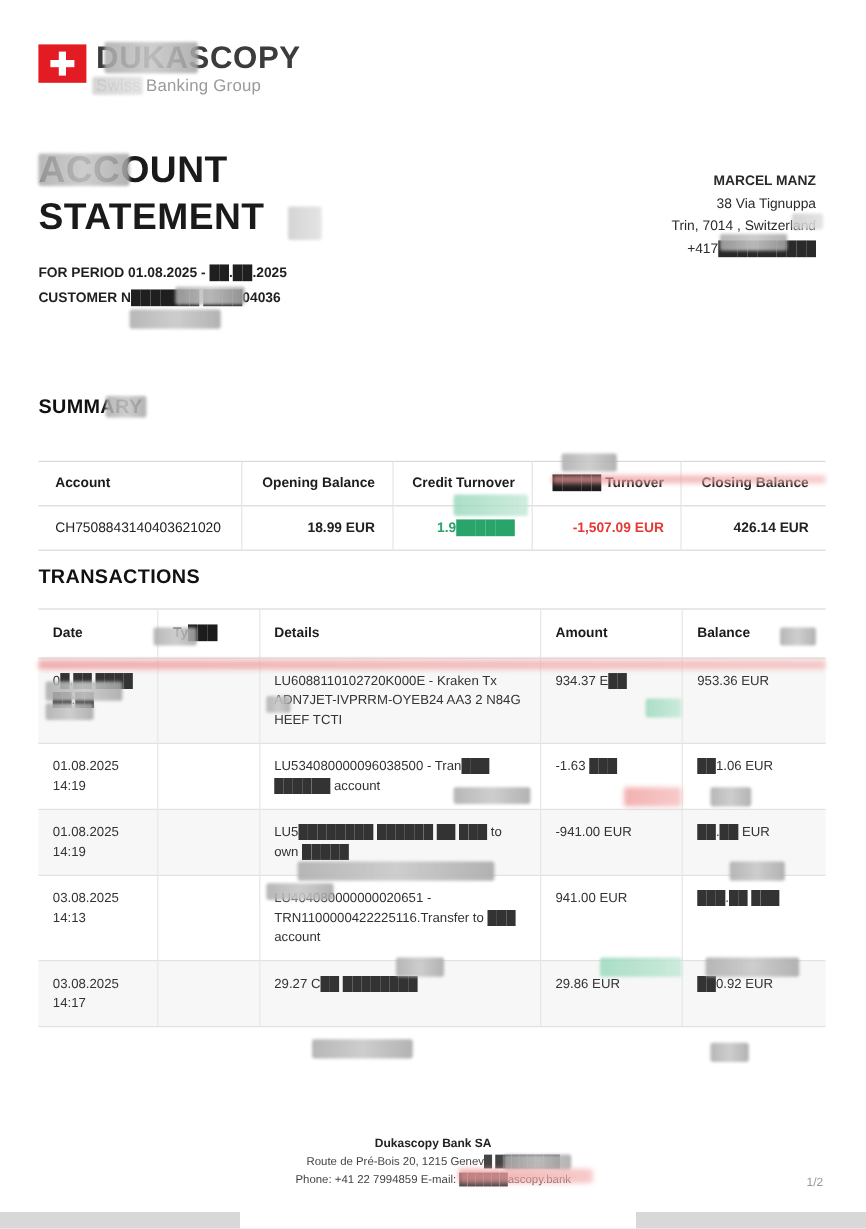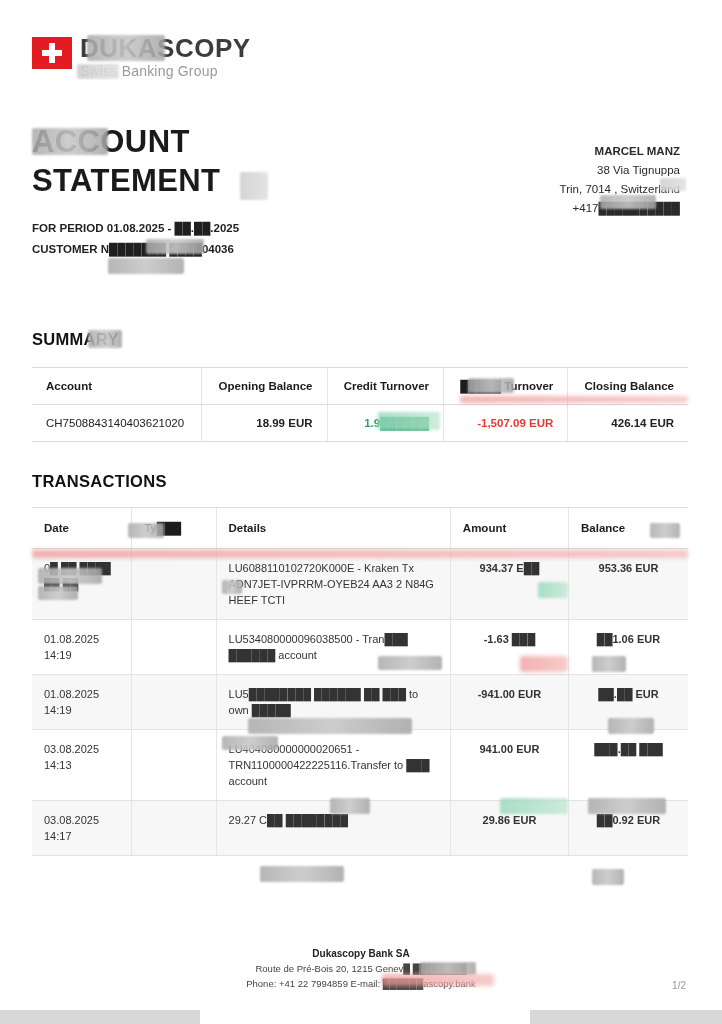--- a/index.html
+++ b/index.html
@@ -161,21 +161,21 @@
 
   
   table {
     border-collapse: collapse;
     font-size: 11.5px;
     color: #222;
   }
   .summary-table {
     position: absolute;
     left: 32px;
-    top: 367px;
+    top: 384px;
     width: 656px;
   }
   .summary-table th {
     font-weight: bold;
     font-size: 11.5px;
     padding: 12px 14px;
     border-bottom: 1px solid #d9d9d9;
     border-top: 1px solid #d9d9d9;
     color: #1c1c1c;
     text-align: right;
@@ -213,21 +213,21 @@
   }
   .tx-table th.right { text-align: left; }
   .tx-table td {
     padding: 11px 12px;
     border-bottom: 1px solid #e2e2e2;
     vertical-align: top;
     font-size: 11px;
     line-height: 16px;
     color: #333;
   }
-  .tx-table td.right { text-align: center; font-weight: bold; white-space: nowrap; }
+  .tx-table td.right { text-align: left; font-weight: normal; white-space: nowrap; }
   .tx-table td.date { white-space: nowrap; }
   .tx-table tr.alt td { background: #f7f7f7; }
   .tx-table th.vsep, .tx-table td.vsep { border-left: 1px solid #e6e6e6; }
 
   
   .footer {
     position: absolute;
     left: 0;
     top: 946px;
     width: 722px;

